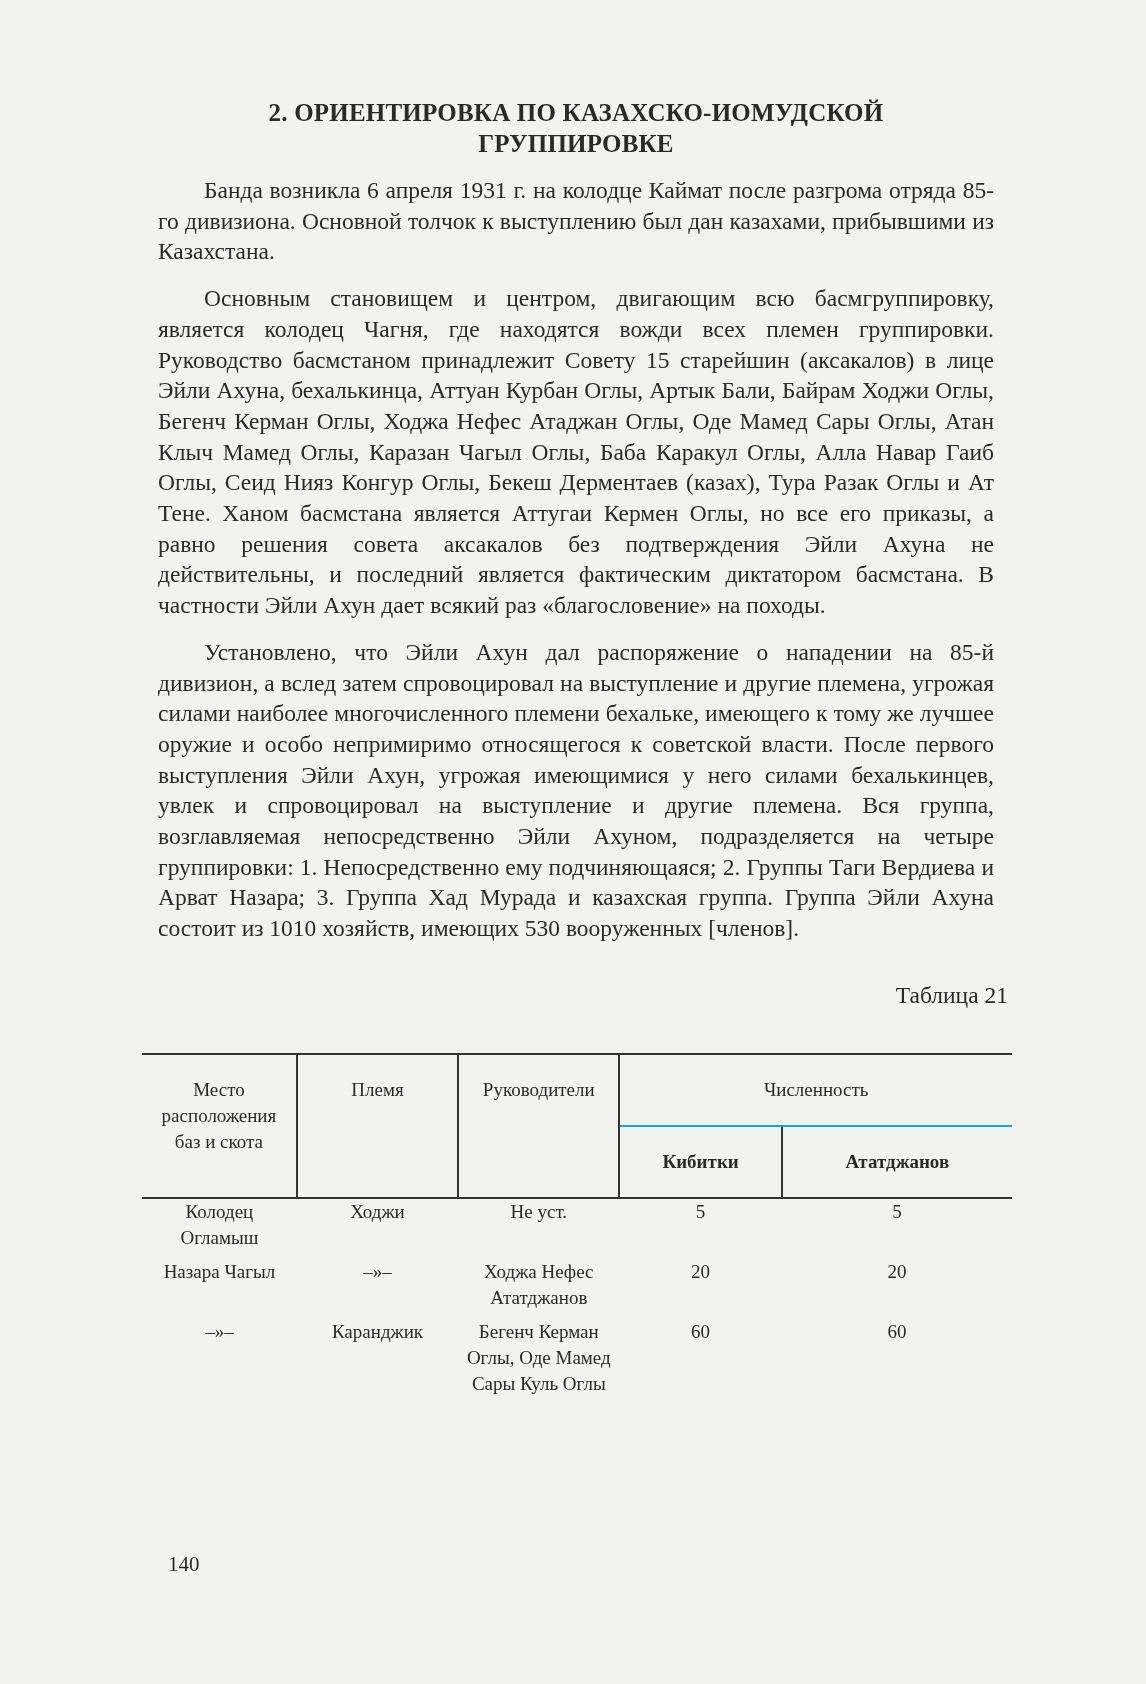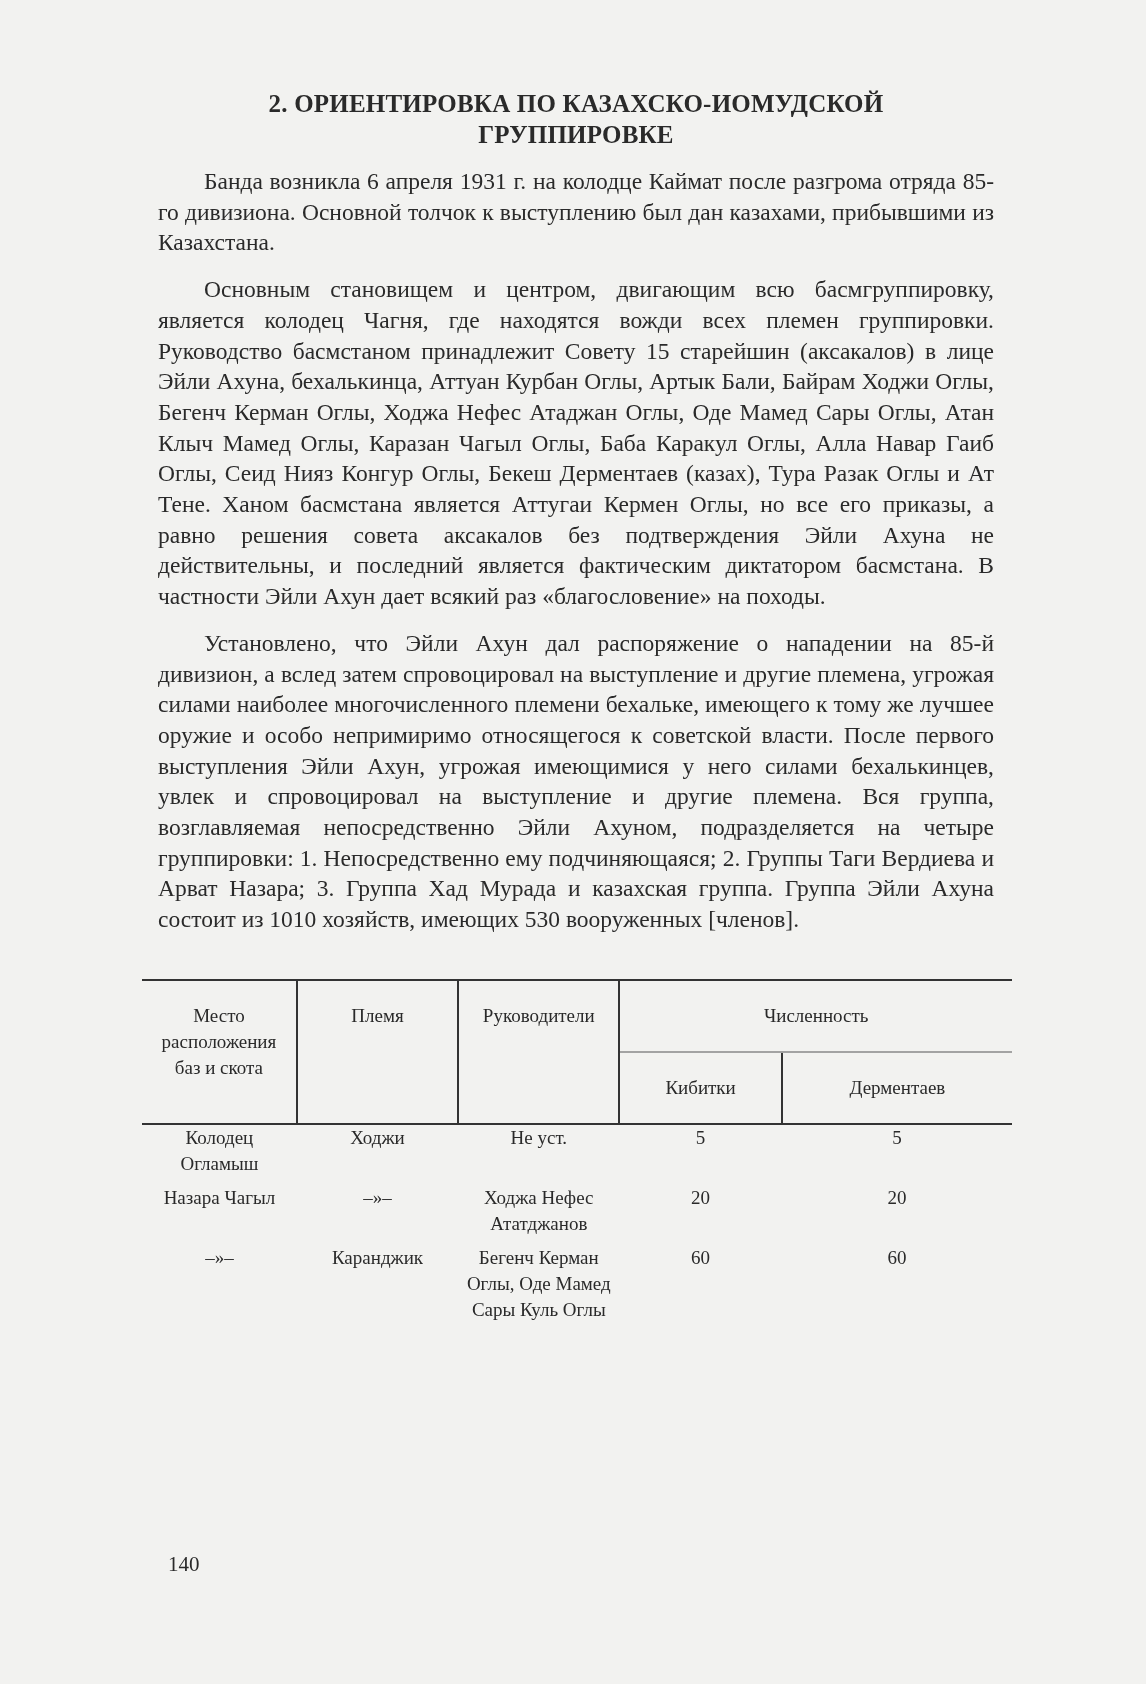--- a/index.html
+++ b/index.html
@@ -14,21 +14,21 @@
   .page {
     position: absolute;
     left: 142px; top: 88px;
     width: 868px;
   }
   .title {
     text-align: center;
     font-weight: bold;
     font-size: 25px;
     line-height: 31px;
-    margin: 0;
+    margin: 9px;
     letter-spacing: 0.2px;
   }
   .para {
     font-size: 23.5px;
     line-height: 30.7px;
     text-align: justify;
     margin: 16px;
     text-indent: 46px;
     hyphens: manual;
   }
@@ -45,21 +45,21 @@
     font-size: 19px;
     line-height: 26px;
   }
   th {
     font-weight: normal;
     vertical-align: top;
     padding: 22px 6px;
   }
   thead tr:first-child th { border-top: 2px solid #333; }
   th.bl { border-left: 2px solid #333; border-radius: 9px; }
-  th.sub { border-top: 2px solid #a3a3a3; vertical-align: middle; }
+  th.sub { border-top: 2px solid #0ea5e9; vertical-align: middle; font-weight: bold; }
   thead tr:last-child th { border-bottom: 2px solid #333; }
   thead th[rowspan] { border-bottom: 2px solid #333; }
   td {
     text-align: center;
     vertical-align: top;
     padding: 0 6px 8px;
   }
   .page-number {
     position: absolute;
     left: 168px; top: 1552px;
@@ -72,39 +72,40 @@
 <div class="page">
   <h2 class="title">
     <span>2. ОРИЕНТИРОВКА ПО КАЗАХСКО-ИОМУДСКОЙ</span><br>
     <span>ГРУППИРОВКЕ</span>
   </h2>
 
   <p class="para">Банда возникла 6 апреля 1931 г. на колодце Каймат после разгрома отряда 85-го дивизиона. Основной толчок к выступлению был дан казахами, прибывшими из Казахстана.</p>
   <p class="para">Основным становищем и центром, двигающим всю басмгруппировку, является колодец Чагня, где находятся вожди всех племен группировки. Руководство басмстаном принадлежит Совету 15 старейшин (аксакалов) в лице Эйли Ахуна, бехалькинца, Аттуан Курбан Оглы, Артык Бали, Байрам Ходжи Оглы, Бегенч Керман Оглы, Ходжа Нефес Атаджан Оглы, Оде Мамед Сары Оглы, Атан Клыч Мамед Оглы, Каразан Чагыл Оглы, Баба Каракул Оглы, Алла Навар Гаиб Оглы, Сеид Нияз Конгур Оглы, Бекеш Дерментаев (казах), Тура Разак Оглы и Ат Тене. Ханом басмстана является Аттугаи Кермен Оглы, но все его приказы, а равно решения совета аксакалов без подтверждения Эйли Ахуна не действительны, и последний является фактическим диктатором басмстана. В частности Эйли Ахун дает всякий раз «благословение» на походы.</p>
   <p class="para">Установлено, что Эйли Ахун дал распоряжение о нападении на 85-й дивизион, а вслед затем спровоцировал на выступление и другие племена, угрожая силами наиболее многочисленного племени бехальке, имеющего к тому же лучшее оружие и особо непримиримо относящегося к советской власти. После первого выступления Эйли Ахун, угрожая имеющимися у него силами бехалькинцев, увлек и спровоцировал на выступление и другие племена. Вся группа, возглавляемая непосредственно Эйли Ахуном, подразделяется на четыре группировки: 1. Непосредственно ему подчиняющаяся; 2. Группы Таги Вердиева и Арват Назара; 3. Группа Хад Мурада и казахская группа. Группа Эйли Ахуна состоит из 1010 хозяйств, имеющих 530 вооруженных [членов].</p>
 
+  <div class="table-caption">Таблица 21</div>
 
   <table>
     <colgroup>
       <col style="width:146px">
         <col style="width:152px">
         <col style="width:152px">
         <col style="width:153px">
         <col style="width:217px">
     </colgroup>
     <thead>
       <tr>
         <th rowspan="2">Место расположения баз и скота</th>
         <th rowspan="2" class="bl">Племя</th>
         <th rowspan="2" class="bl">Руководители</th>
         <th colspan="2" class="bl">Численность</th>
       </tr>
       <tr>
         <th class="bl sub">Кибитки</th>
-        <th class="bl sub">Дерментаев</th>
+        <th class="bl sub">Ататджанов</th>
       </tr>
     </thead>
     <tbody>
       <tr>
         <td>Колодец Огламыш</td>
         <td>Ходжи</td>
         <td>Не уст.</td>
         <td>5</td>
         <td>5</td>
       </tr>

